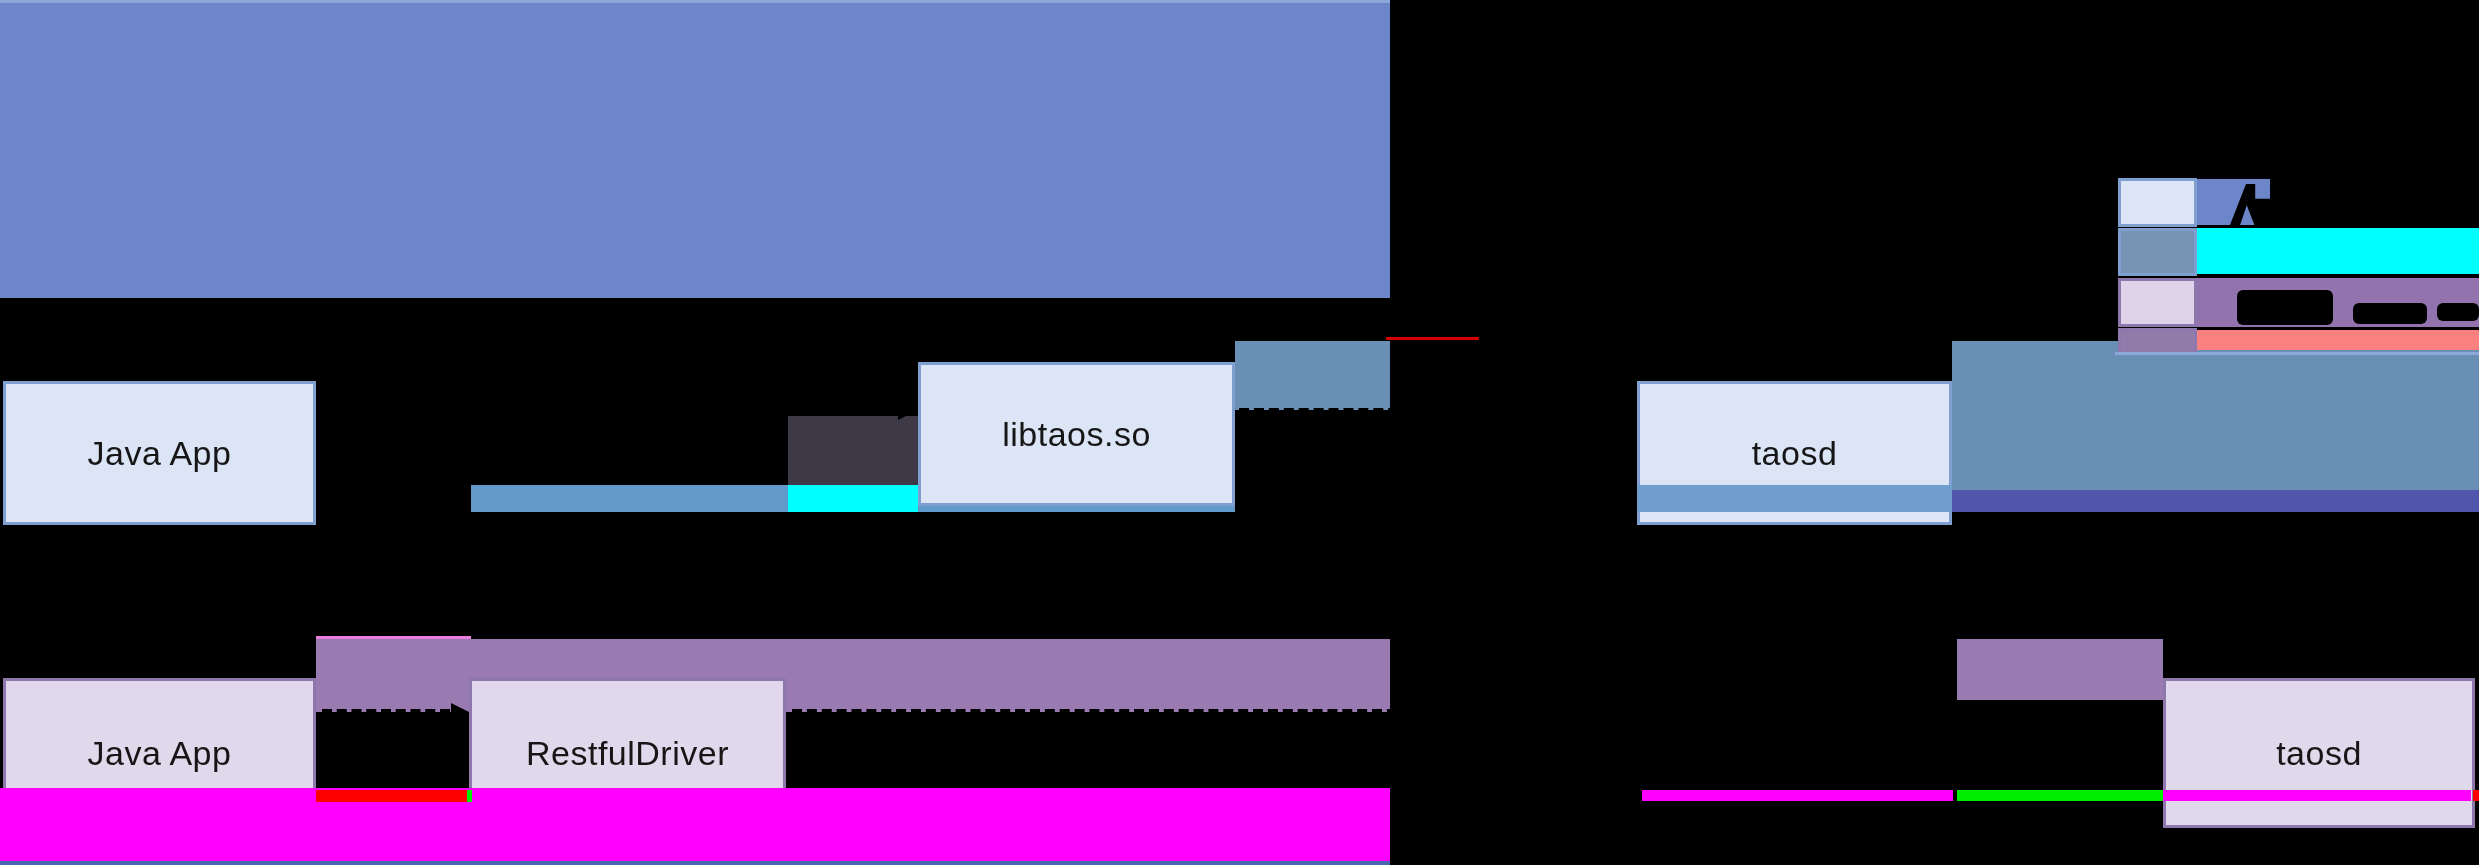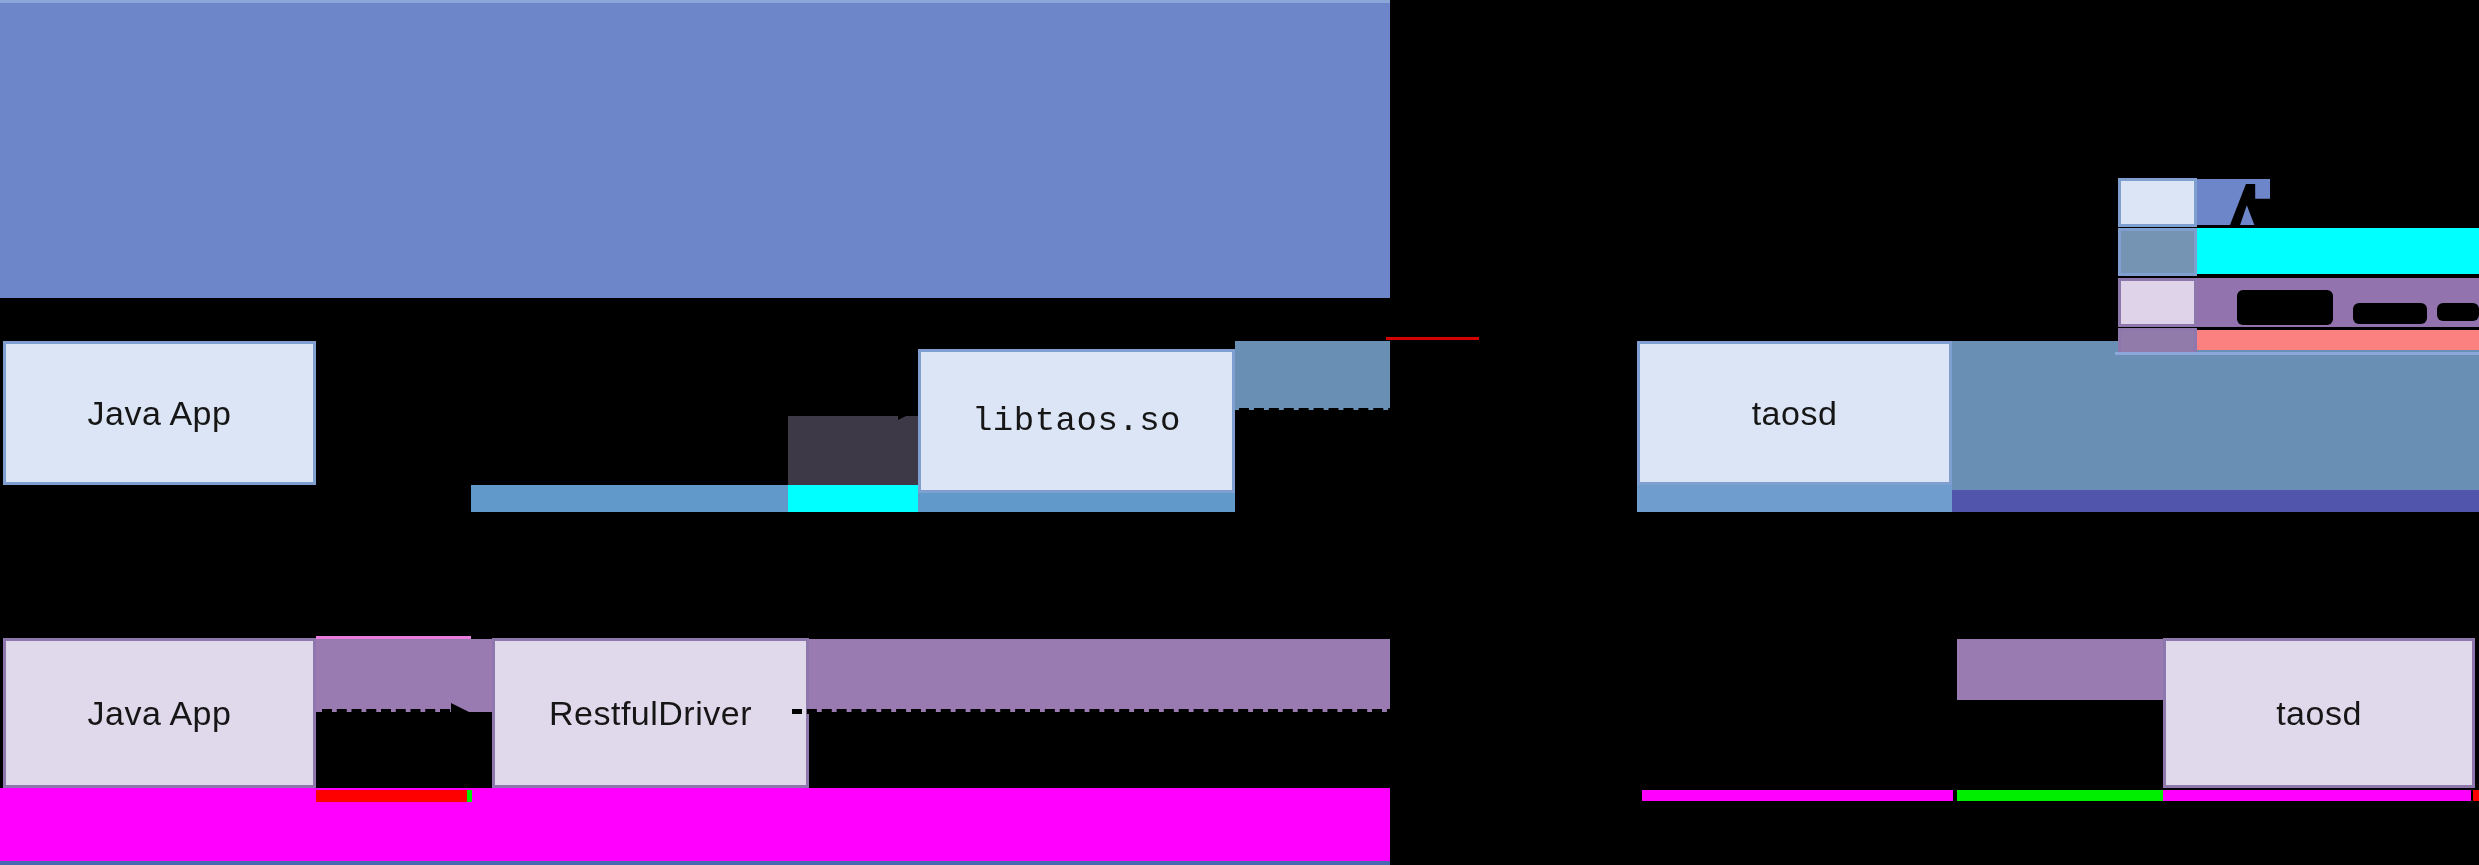--- a/index.html
+++ b/index.html
@@ -1,20 +1,20 @@
 <!DOCTYPE html>
 <html><head>
 <meta charset="utf-8">
 <style>
   html,body{margin:0;padding:0;background:#000;}
   #stage{position:relative;width:2479px;height:865px;background:#000;overflow:hidden;
          font-family:"Liberation Sans",sans-serif;}
   .abs{position:absolute;}
   .node{position:absolute;display:flex;align-items:center;justify-content:center;
-        box-sizing:border-box;font-size:34px;color:#161616;letter-spacing:0.5px;}
+        box-sizing:border-box;font-size:34px;color:#161616;letter-spacing:0.5px;margin-top:40px;}
   .node-blue{background:#dbe5f5;border:3px solid #7f9fd1;}
   .node-lav{background:#e0d9ec;border:3px solid #8d77ad;}
   .dash{position:absolute;height:0;border-top:5px dashed #000;}
   .ahead{position:absolute;width:0;height:0;border-top:9px solid transparent;
          border-bottom:9px solid transparent;border-left:18px solid #000;}
   .swatch{position:absolute;box-sizing:border-box;}
 </style>
 </head>
 <body>
 
@@ -28,38 +28,38 @@
   <div class="abs" style="left:788px;top:416px;width:130px;height:69px;background:#3e3947;"></div>
   <div class="abs" style="left:1235px;top:413px;width:155px;height:99px;background:#000;"></div>
 
   <div class="abs" style="left:471px;top:485px;width:317px;height:27px;background:#619aca;"></div>
   <div class="abs" style="left:788px;top:485px;width:130px;height:27px;background:#00ffff;"></div>
   <div class="abs" style="left:918px;top:485px;width:317px;height:27px;background:#619aca;"></div>
 
   <div class="node node-blue" style="left:3px;top:341px;width:313px;height:144px;">
     <span>Java App</span>
   </div>
-  <div class="node node-blue" style="left:918px;top:349px;width:317px;height:144px;font-family:Liberation Mono, monospace;">
+  <div class="node node-blue" style="left:918px;top:322px;width:317px;height:144px;">
     <span>libtaos.so</span>
   </div>
 
   <div class="dash" style="left:322px;top:408px;width:128px;"></div>
   <div class="ahead" style="left:451px;top:402px;"></div>
   <div class="dash" style="left:792px;top:408px;width:106px;"></div>
   <div class="ahead" style="left:898px;top:402px;"></div>
   <div class="dash" style="left:1239px;top:408px;width:383px;"></div>
   <div class="ahead" style="left:1622px;top:402px;"></div>
 
   <div class="abs" style="left:316px;top:639px;width:1074px;height:73px;background:#997bb1;"></div>
   <div class="abs" style="left:316px;top:636px;width:155px;height:3px;background:#ea7ce0;"></div>
 
   <div class="node node-lav" style="left:3px;top:638px;width:313px;height:150px;">
     <span>Java App</span>
   </div>
-  <div class="node node-lav" style="left:492px;top:638px;width:317px;height:150px;">
+  <div class="node node-lav" style="left:469px;top:638px;width:317px;height:150px;">
     <span>RestfulDriver</span>
   </div>
 
   <div class="dash" style="left:322px;top:709px;width:128px;"></div>
   <div class="ahead" style="left:451px;top:703px;"></div>
   <div class="dash" style="left:792px;top:709px;width:828px;"></div>
   <div class="ahead" style="left:1620px;top:703px;"></div>
 
   <div class="abs" style="left:0;top:788px;width:1390px;height:73px;background:#ff00ff;"></div>
   <div class="abs" style="left:316px;top:790px;width:151px;height:12px;background:#fe0000;"></div>

